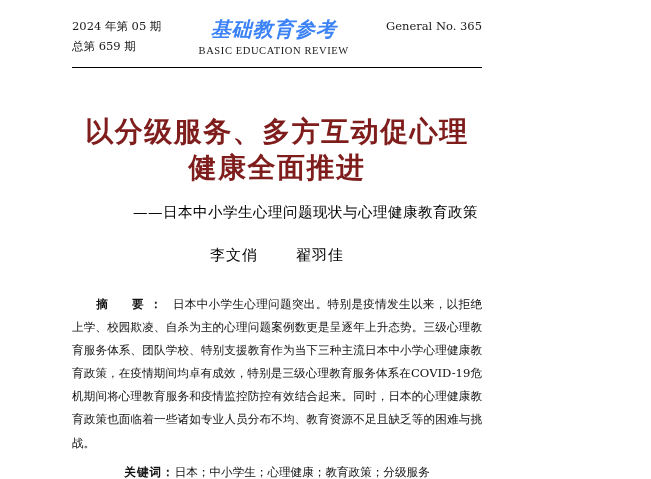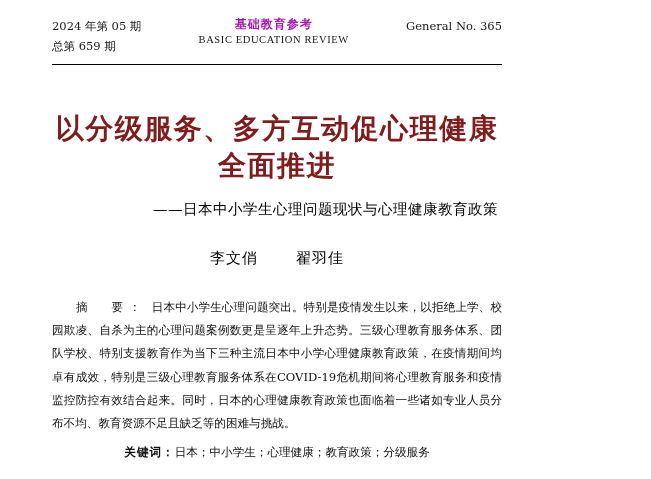--- a/index.html
+++ b/index.html
@@ -12,21 +12,21 @@
     background: #ffffff;
     font-family: "Liberation Serif", serif;
     color: #111111;
     overflow: hidden;
   }
   .page {
     position: relative;
     width: 554px;
     height: 479px;
     box-sizing: border-box;
-    padding: 0 52px;
+    padding: 0 72px;
   }
 
   
   .masthead {
     display: flex;
     align-items: flex-start;
     justify-content: space-between;
     padding-top: 16px;
   }
   .mast-col {
@@ -38,25 +38,26 @@
   }
   .mast-col.left { text-align: left; }
   .mast-col.right { text-align: right; }
   .mast-center {
     text-align: center;
     flex: 1;
     padding-top: 0px;
   }
   .journal-cn {
     font-family: "DejaVu Serif", serif;
-    font-size: 12px;
+    font-size: 20px;
     font-weight: bold;
     letter-spacing: 1px;
-    color: #a21caf;
+    color: #3b82f6;
     line-height: 1.35;
+    font-style: italic;
   }
   .journal-en {
     font-family: "Liberation Serif", serif;
     font-size: 10.5px;
     letter-spacing: 0.6px;
     color: #1a1a1a;
     line-height: 1.5;
   }
   .rule {
     margin-top: 8px;
@@ -81,21 +82,21 @@
     font-family: "DejaVu Serif", serif;
     font-size: 14.5px;
     color: #000000;
     letter-spacing: 0.5px;
     text-align: right;
     padding-right: 4px;
   }
 
   
   .authors {
-    margin-top: 30px;
+    margin-top: 24px;
     text-align: center;
     font-family: "DejaVu Serif", serif;
     font-size: 15px;
     color: #000000;
     letter-spacing: 1px;
   }
   .author-name {
     display: inline-block;
     margin: 0 16px;
   }
@@ -104,21 +105,21 @@
   .abstract {
     margin-top: 28px;
     font-family: "DejaVu Serif", serif;
     font-size: 11.6px;
     line-height: 2.0;
     color: #111111;
     text-align: justify;
     text-justify: inter-ideograph;
   }
   .abstract-label {
-    font-weight: normal;
+    font-weight: bold;
     letter-spacing: 6px;
     margin-right: 5px;
   }
   .indent {
     display: inline-block;
     width: 24px;
   }
   .keywords {
     margin-top: 6px;
     font-family: "DejaVu Serif", serif;

